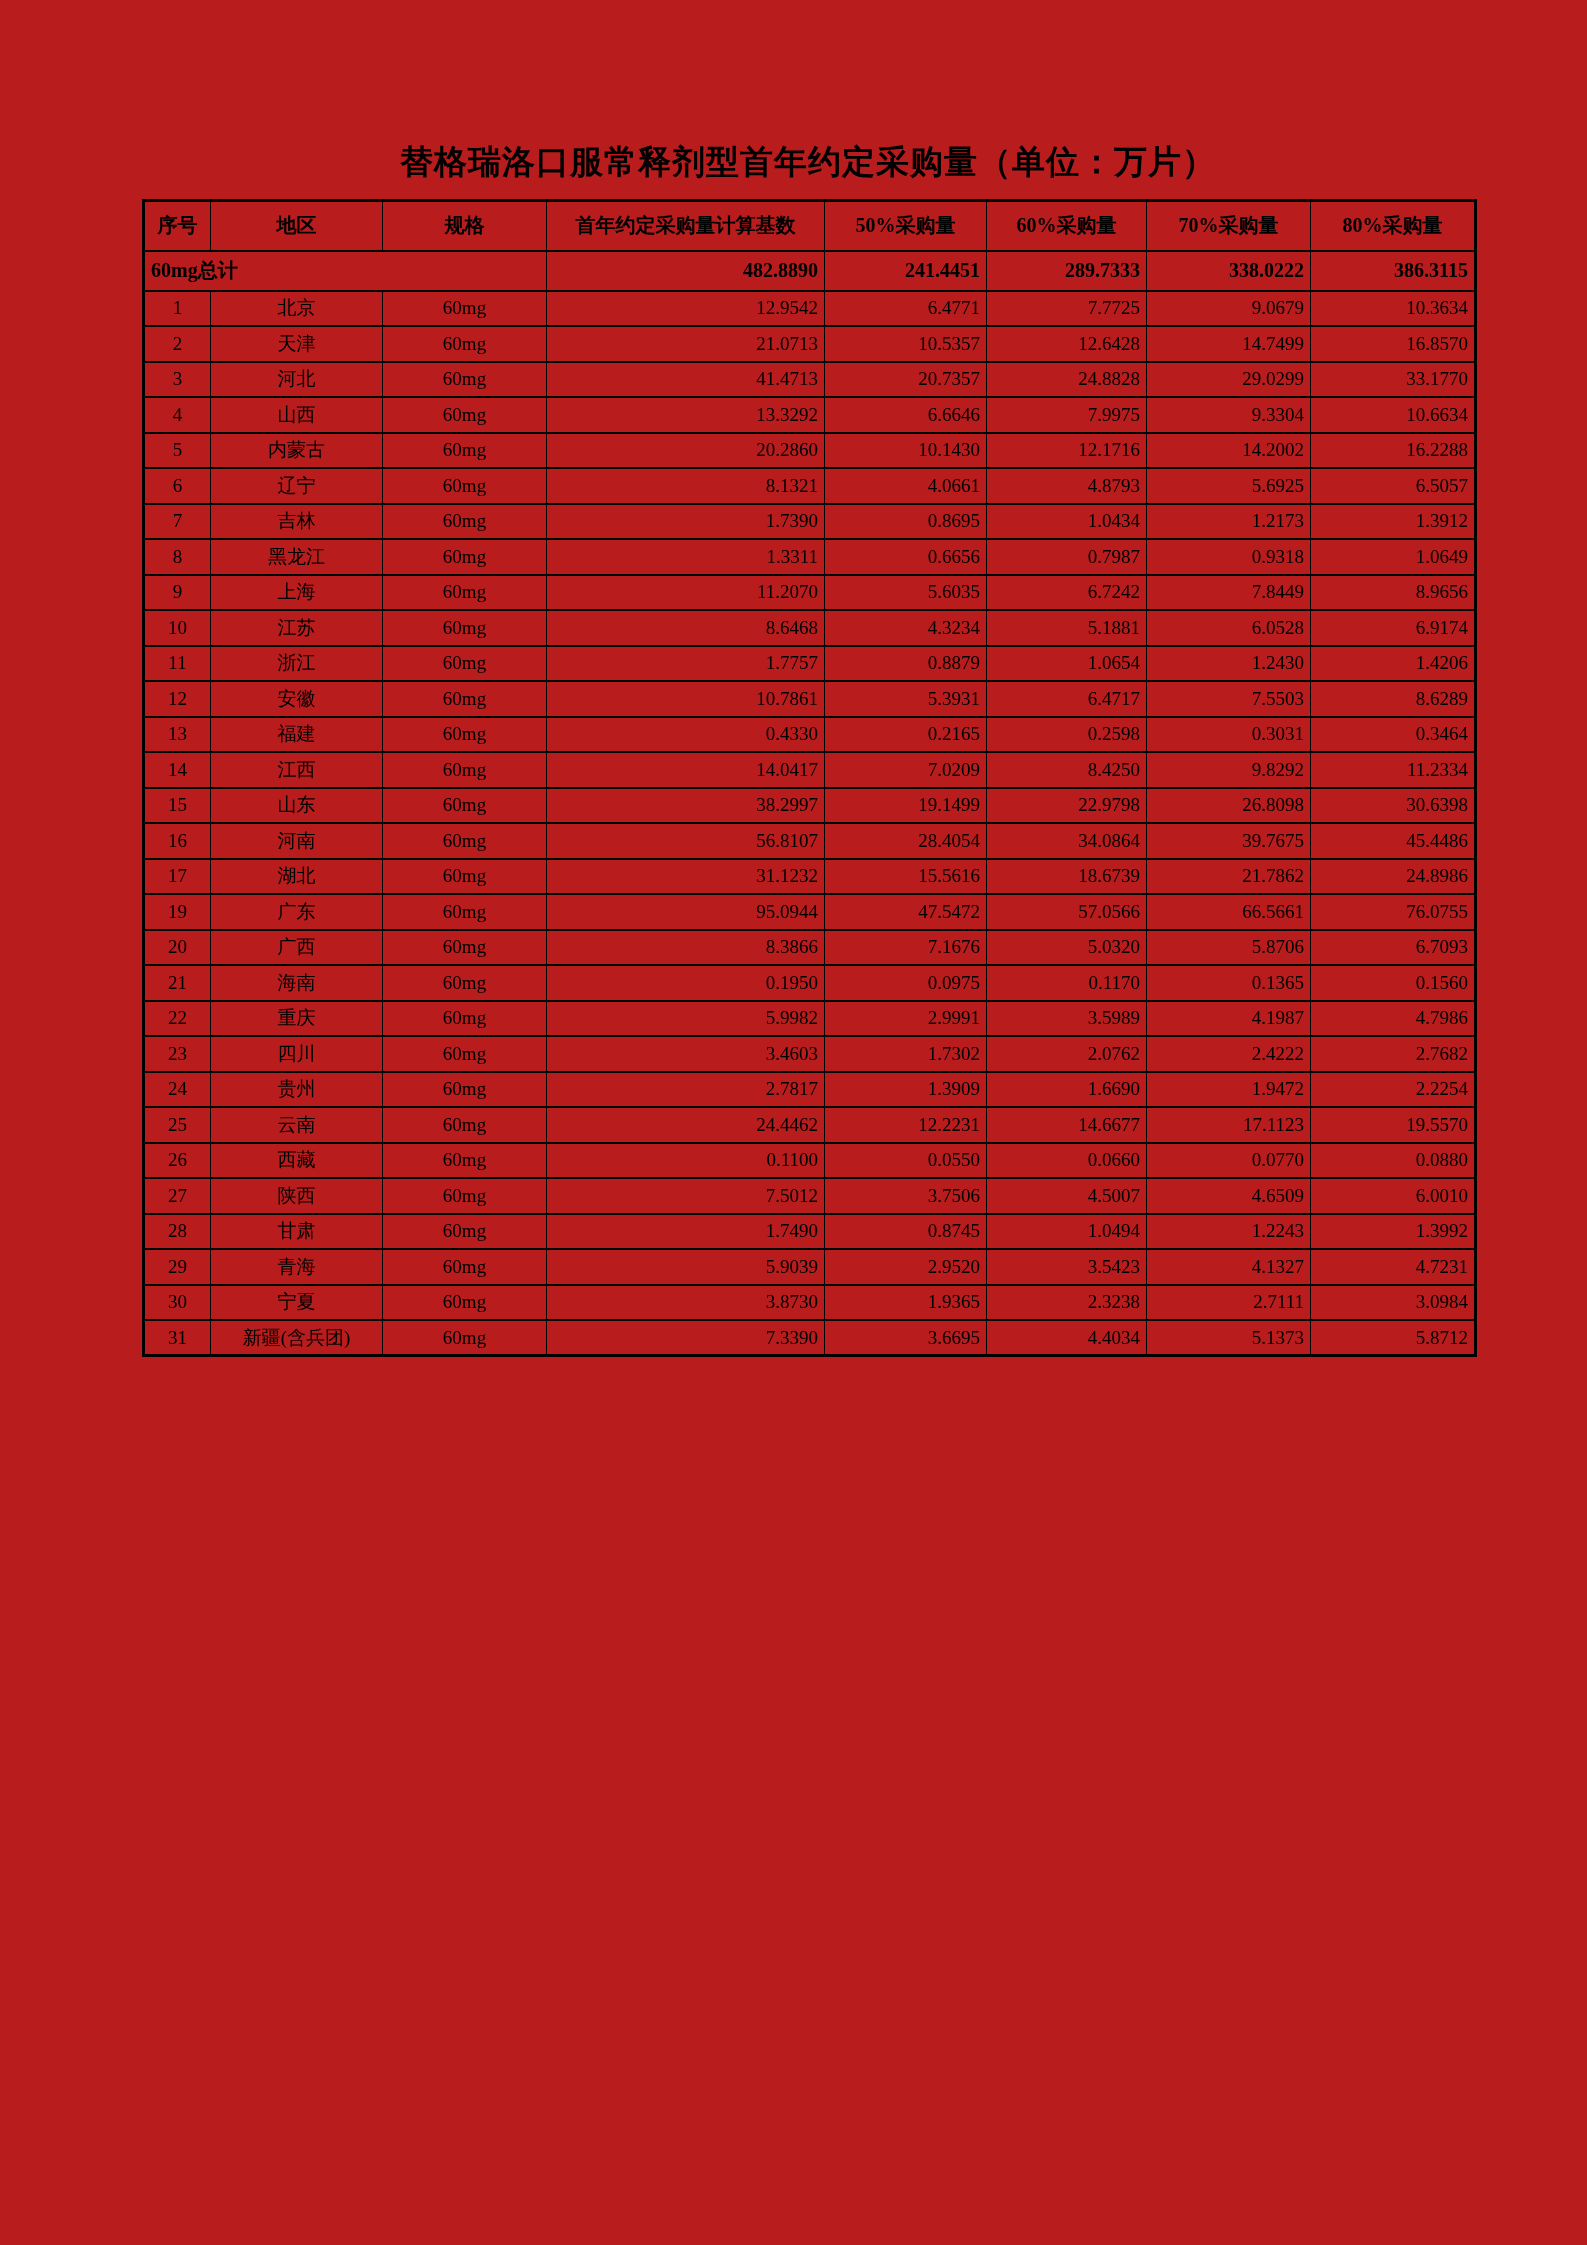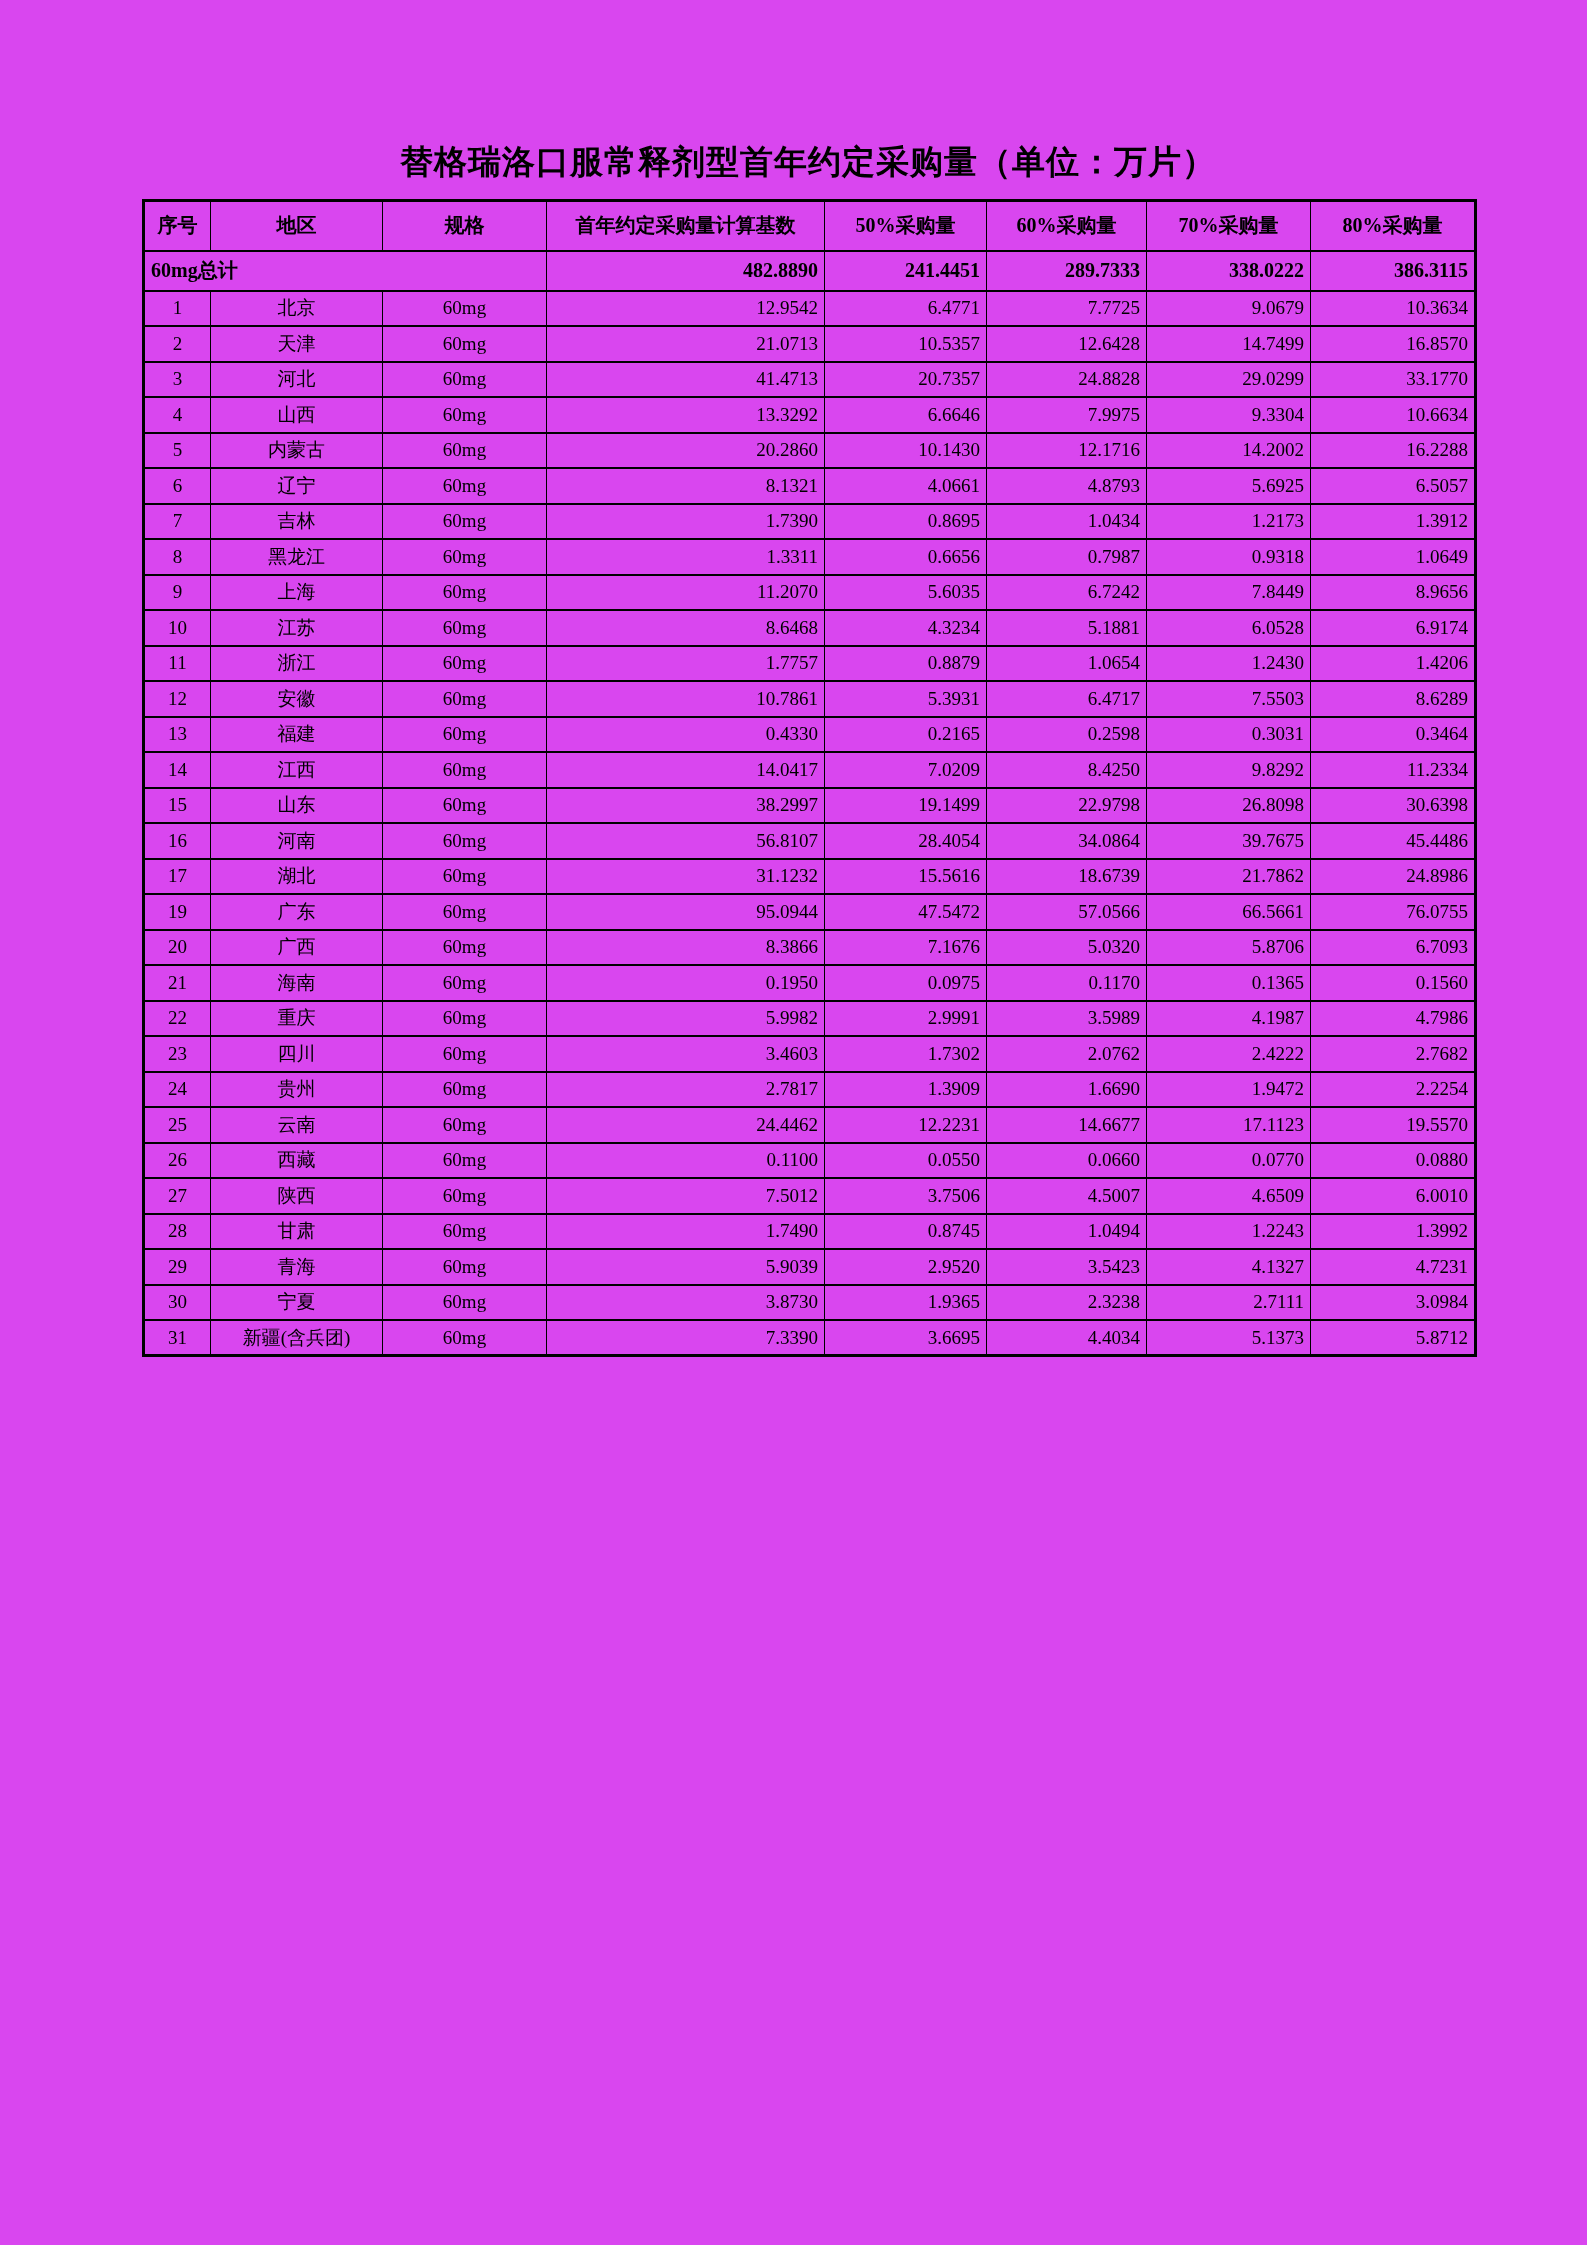--- a/index.html
+++ b/index.html
@@ -6,21 +6,21 @@
     margin: 0;
     padding: 0;
     background: #ffffff;
     font-family: "Liberation Serif", "DejaVu Serif", serif;
     color: #000000;
   }
   .page {
     position: relative;
     width: 1587px;
     height: 2245px;
-    background: #d946ef;
+    background: #b91c1c;
     overflow: hidden;
   }
   .doc-wrap {
     position: absolute;
     left: 142px;
     top: 140px;
     width: 1332px;
   }
   .doc-title {
     text-align: center;

